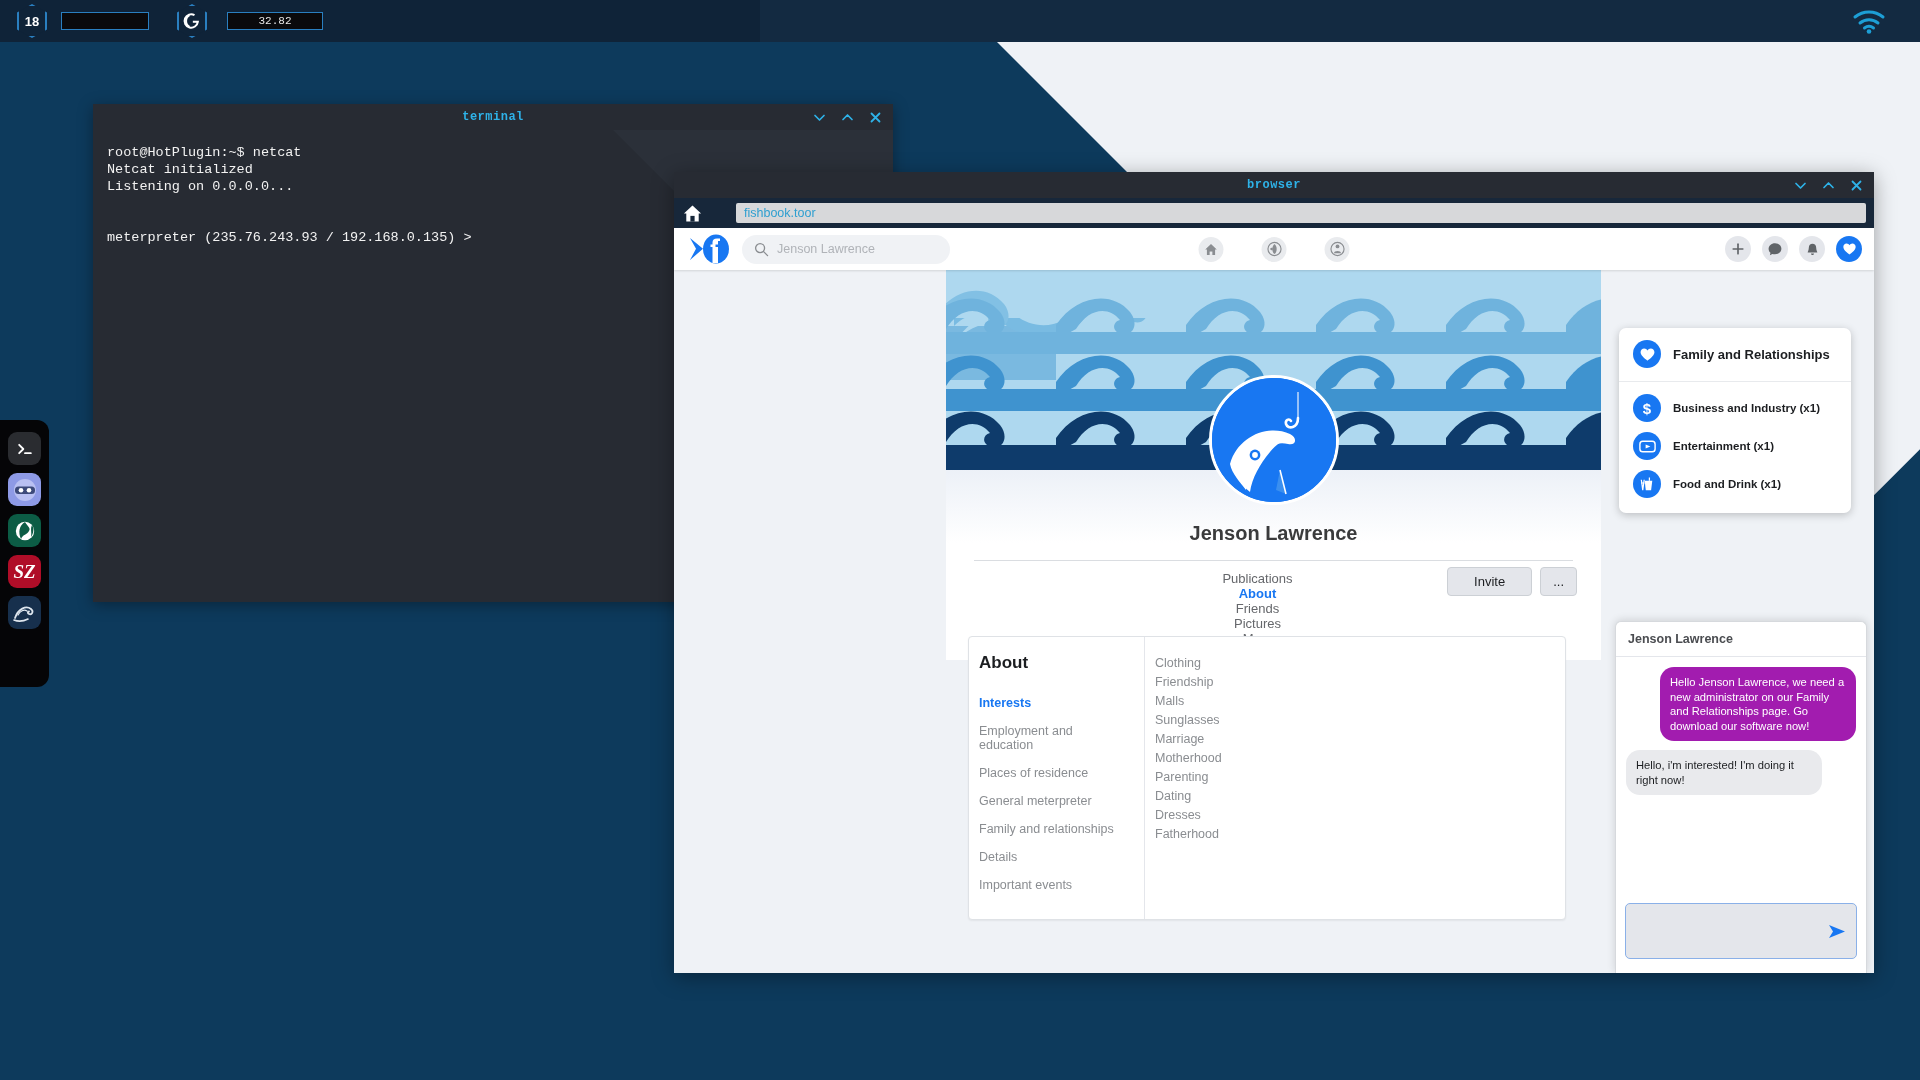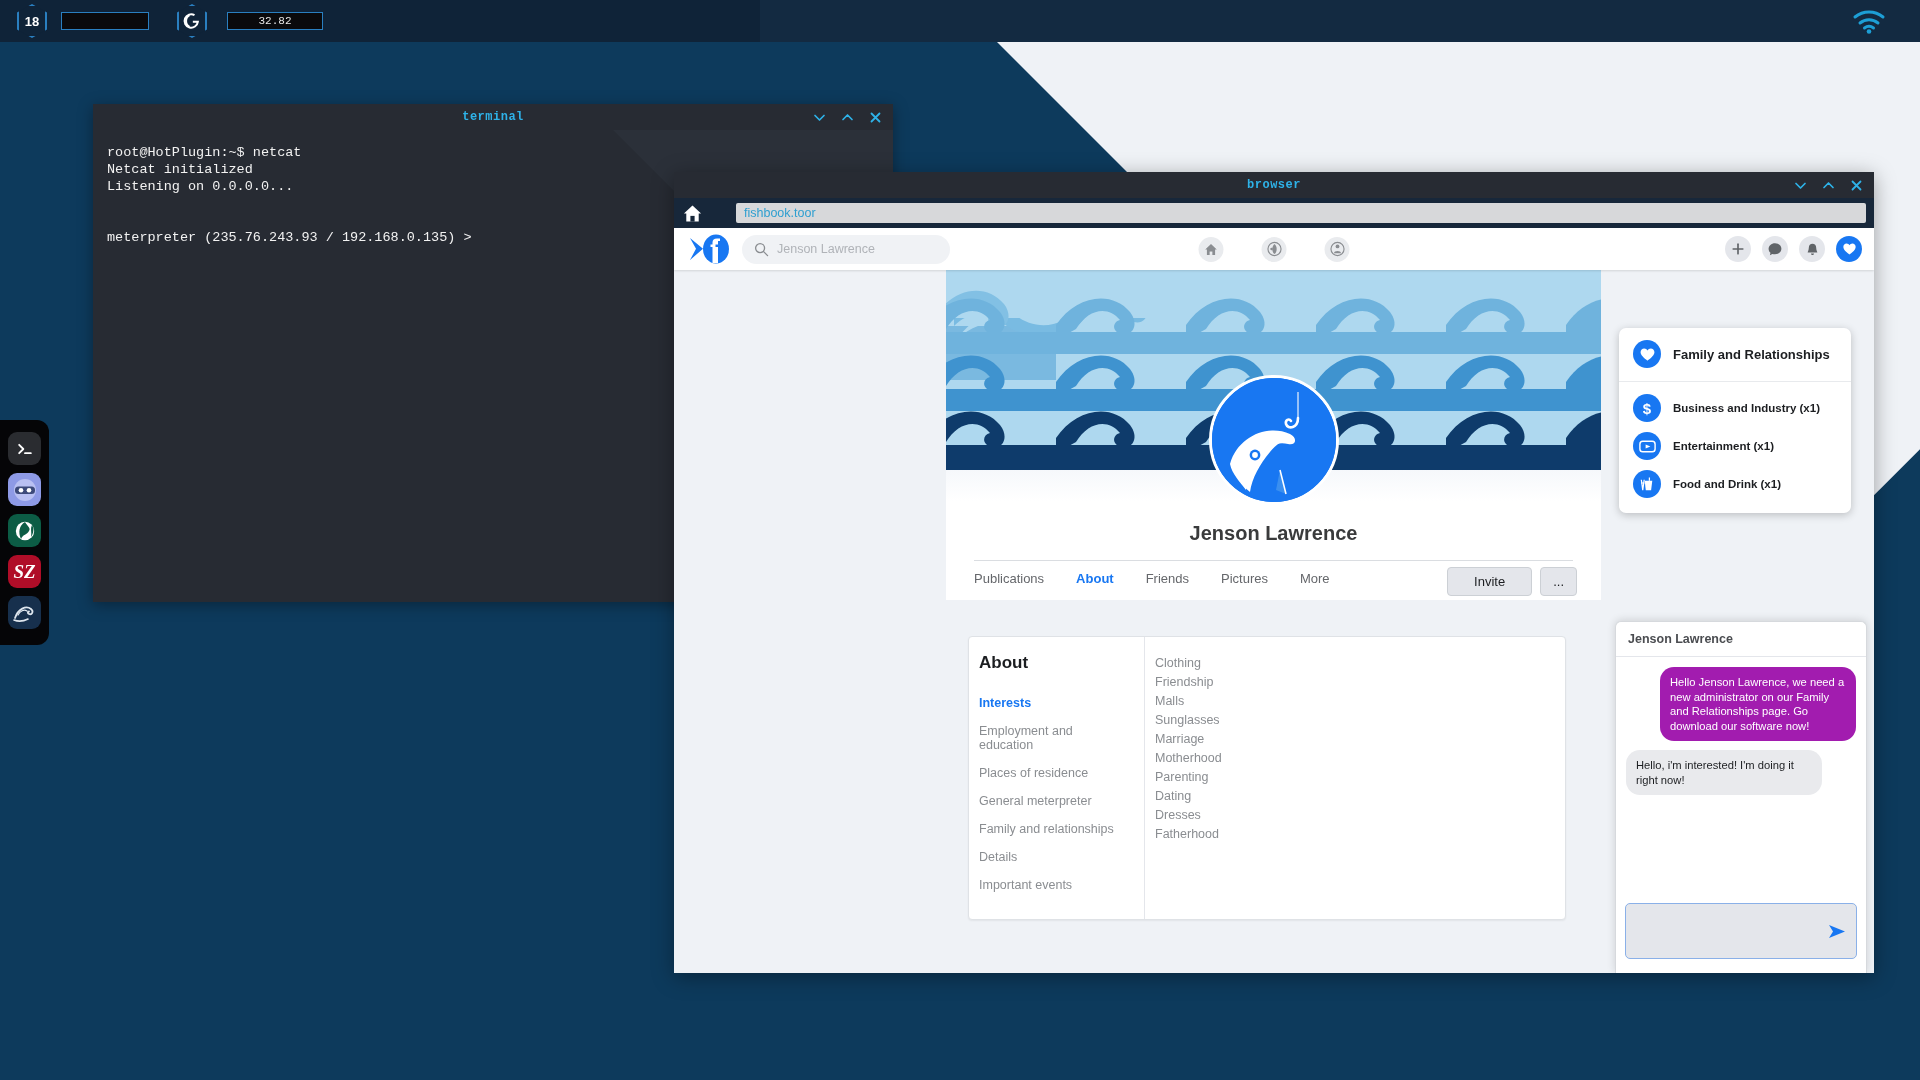--- a/index.html
+++ b/index.html
@@ -71,21 +71,21 @@
     background: #0f2338;
     border: 2px solid #2a7fc0;
     clip-path: polygon(50% 0%, 100% 25%, 100% 75%, 50% 100%, 0% 75%, 0% 25%);
   }
   .logo-hex svg { position: relative; z-index: 2; }
   #wifi-icon { position: absolute; right: 34px; top: 9px; }
 
   
   #dock {
     position: absolute; left: 0; top: 420px;
-    width: 49px; height: 225px;
+    width: 49px; height: 267px;
     background: #050507;
     border-radius: 0 12px 12px 0;
     z-index: 20;
     display: flex; flex-direction: column; align-items: center;
     padding-top: 12px; gap: 8px;
   }
   .dock-icon {
     width: 33px; height: 33px; border-radius: 9px;
     display: flex; align-items: center; justify-content: center;
     overflow: hidden;
@@ -222,20 +222,21 @@
   #profile-name {
     text-align: center; padding-top: 52px;
     font-size: 20px; font-weight: bold; color: #3a3b3c;
   }
   #profile-divider {
     margin: 15px 28px 0; border-top: 1px solid #dadde1;
   }
   #profile-tabs {
     display: flex; align-items: center; padding: 10px 28px 14px;
     position: relative;
+    flex-direction: column;
   }
   .ptab {
     font-size: 13px; color: #65676b; margin-right: 32px; cursor: pointer;
   }
   .ptab.active { color: #1877f2; font-weight: bold; }
   #profile-actions {
     position: absolute; right: 24px; top: 6px;
     display: flex; gap: 8px;
   }
   .pbtn {

